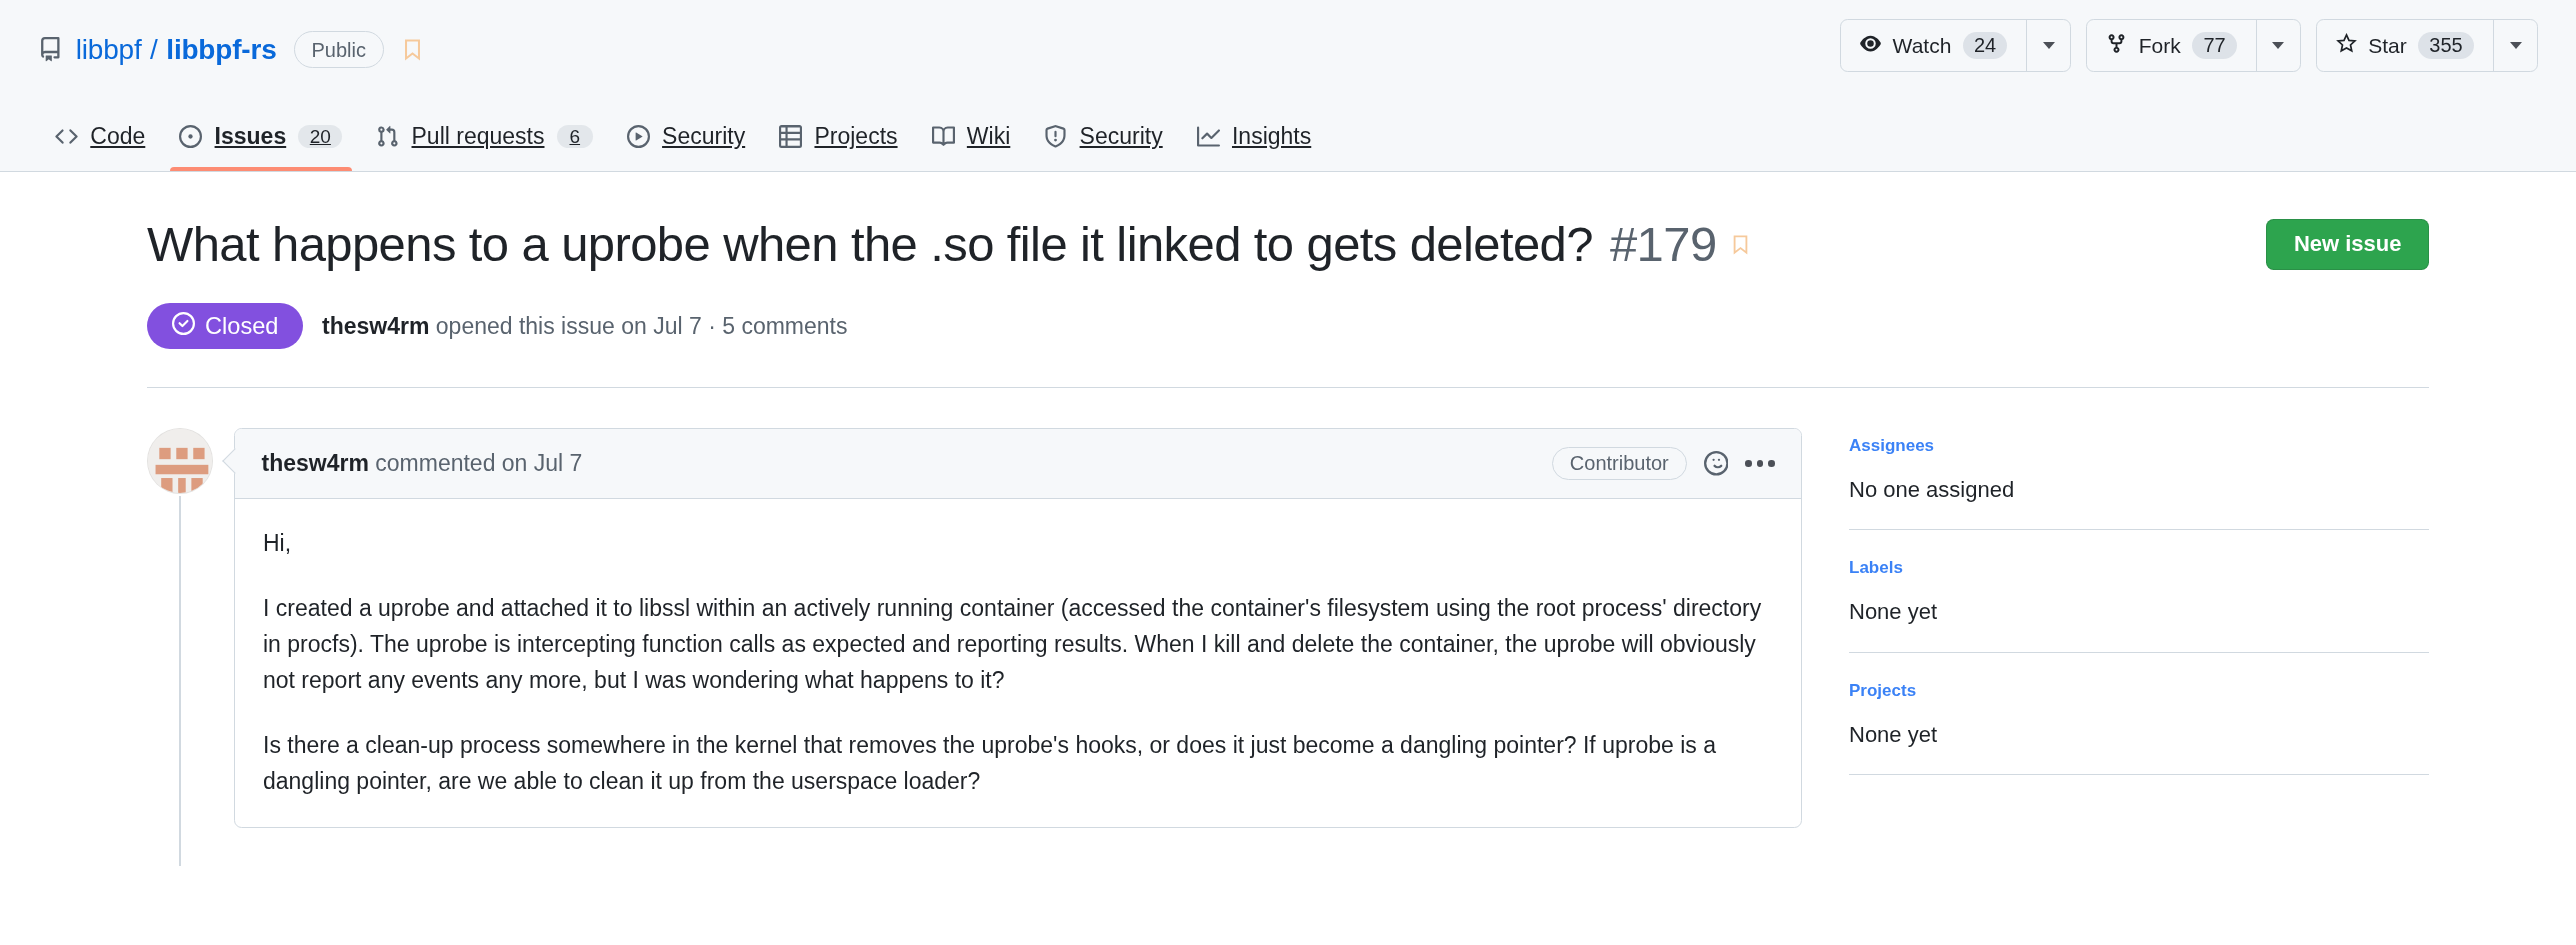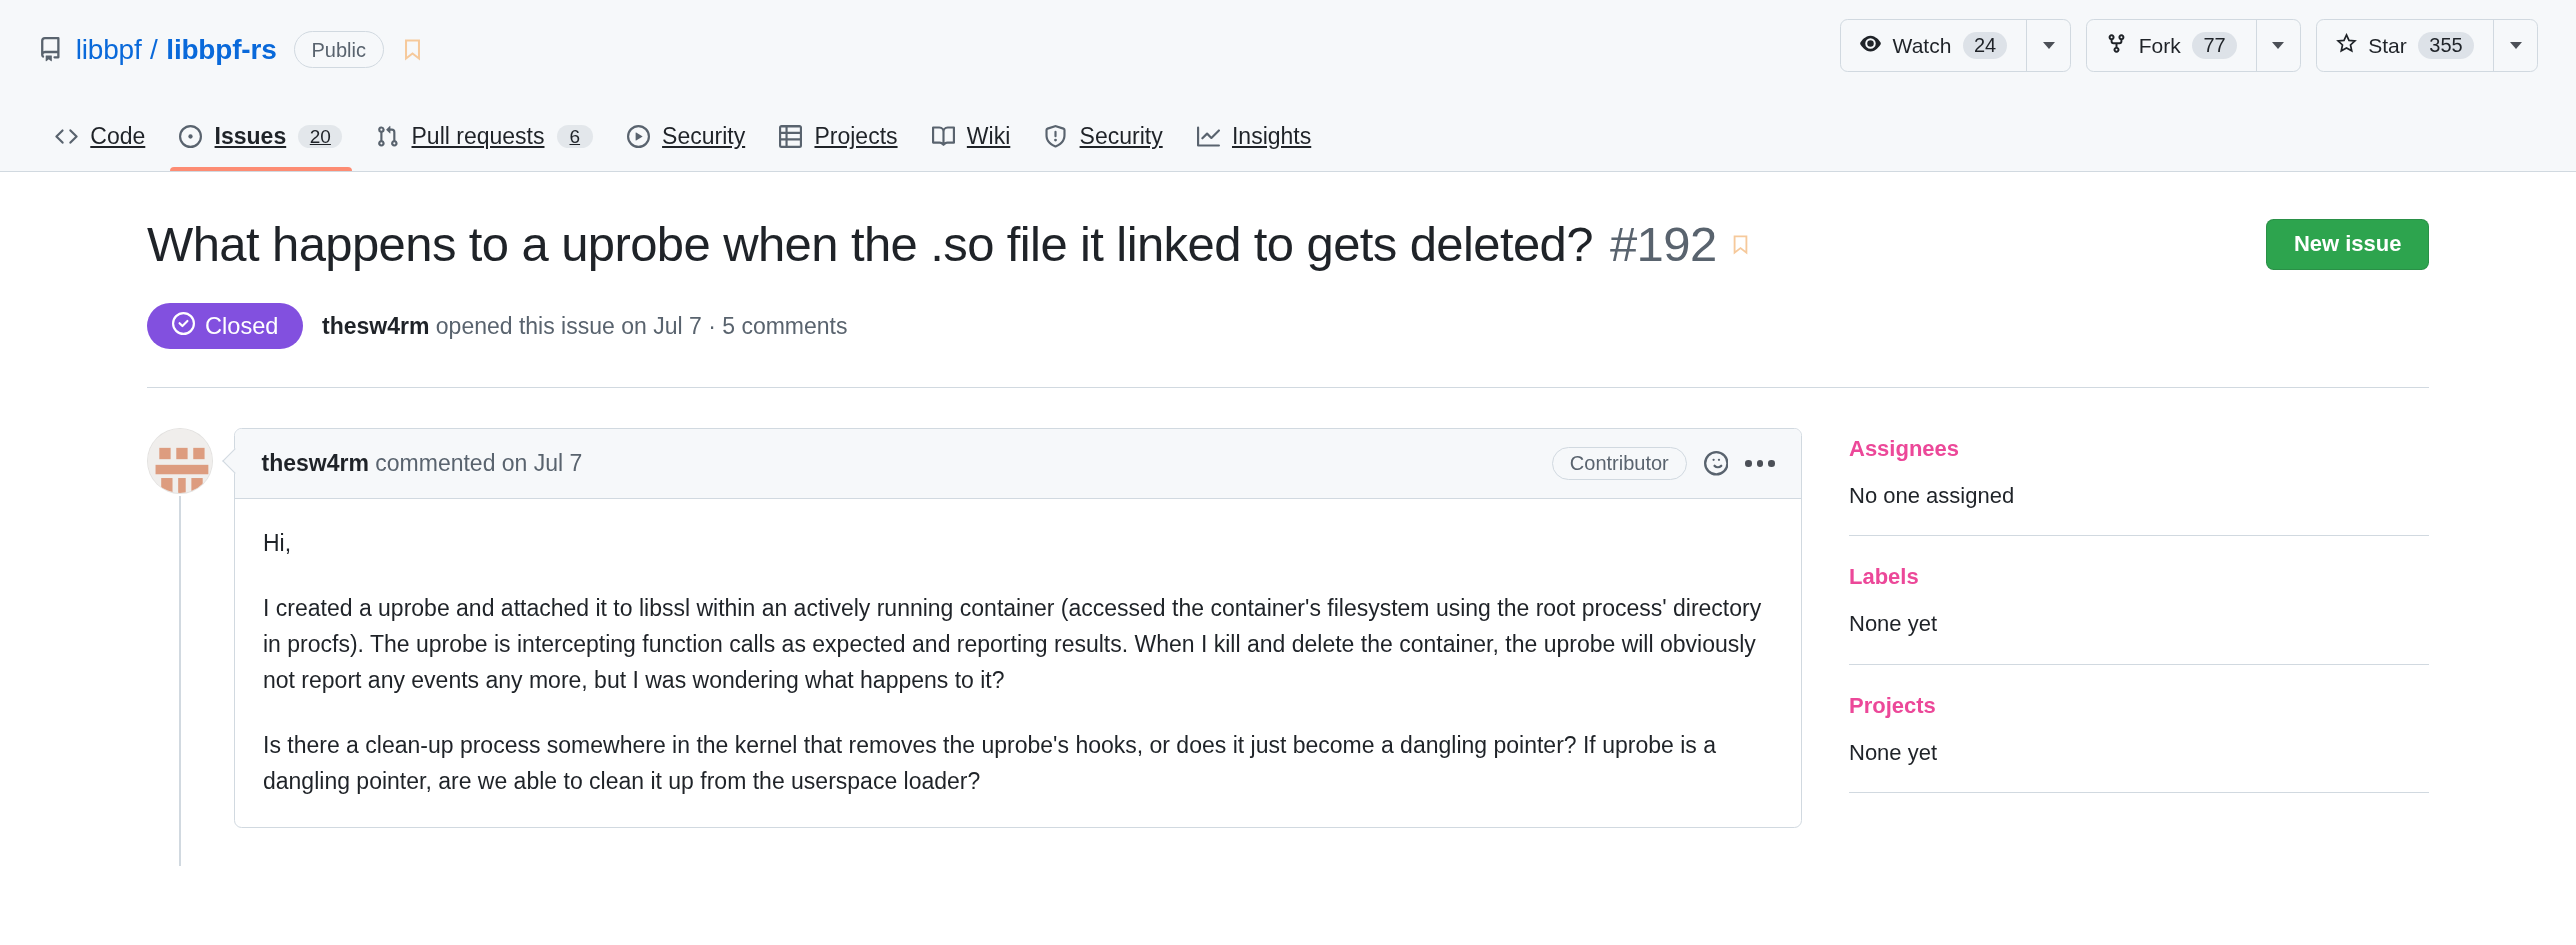--- a/index.html
+++ b/index.html
@@ -264,21 +264,21 @@
     font-size: 23px;
     line-height: 1.58;
     color: #1f2328;
     margin-bottom: 28px;
   }
   .comment-content p:last-child { margin-bottom: 0; }
 
   
   .side-section { padding: 0 0 26.5px 0; border-bottom: 0.9px solid #d1d9e0; margin-bottom: 28px; }
   .side-section:last-child { border-bottom: 0.9px solid #d1d9e0; }
-  .side-title { font-size: 22px; font-weight: 600; color: #ec4899; margin-bottom: 21px; }
+  .side-title { font-size: 17px; font-weight: 600; color: #3b82f6; margin-bottom: 21px; }
   .side-value { font-size: 22px; color: #1f2328; }
 </style>
 </head>
 <body>
 
 <div class="repo-header">
   <div class="repo-title-row">
     <span class="repo-icon">
       <svg width="24.6" height="24.6" viewBox="0 0 16 16" fill="currentColor">
           <path d="M2 2.5A2.5 2.5 0 0 1 4.5 0h8.75a.75.75 0 0 1 .75.75v12.5a.75.75 0 0 1-.75.75h-2.5a.75.75 0 0 1 0-1.5h1.75v-2h-8a1 1 0 0 0-.714 1.7.75.75 0 1 1-1.072 1.05A2.495 2.495 0 0 1 2 11.5Zm10.5-1h-8a1 1 0 0 0-1 1v6.708A2.486 2.486 0 0 1 4.5 9h8ZM5 12.25a.25.25 0 0 1 .25-.25h3.5a.25.25 0 0 1 .25.25v3.25a.25.25 0 0 1-.4.2l-1.45-1.087a.249.249 0 0 0-.3 0L5.4 15.7a.25.25 0 0 1-.4-.2Z"></path>
@@ -411,21 +411,21 @@
       </span>
       <span>Insights</span>
     </a>
   </nav>
 </div>
 
 <div class="page-wrap">
   <div class="issue-head">
     <h1 class="issue-title">
       <span>What happens to a uprobe when the .so file it linked to gets deleted?</span>
-      <span class="issue-number">#192</span>
+      <span class="issue-number">#179</span>
       <span class="bookmark-title">
         <svg width="21" height="21" viewBox="0 0 16 16" fill="none" stroke="currentColor" stroke-width="1.4">
             <path d="M3.5 1.75h9v12.5L8 10.75 3.5 14.25z"></path>
           </svg>
       </span>
     </h1>
     <button class="new-issue-btn">New issue</button>
 
     <div class="issue-meta">
       <span class="state-badge">

